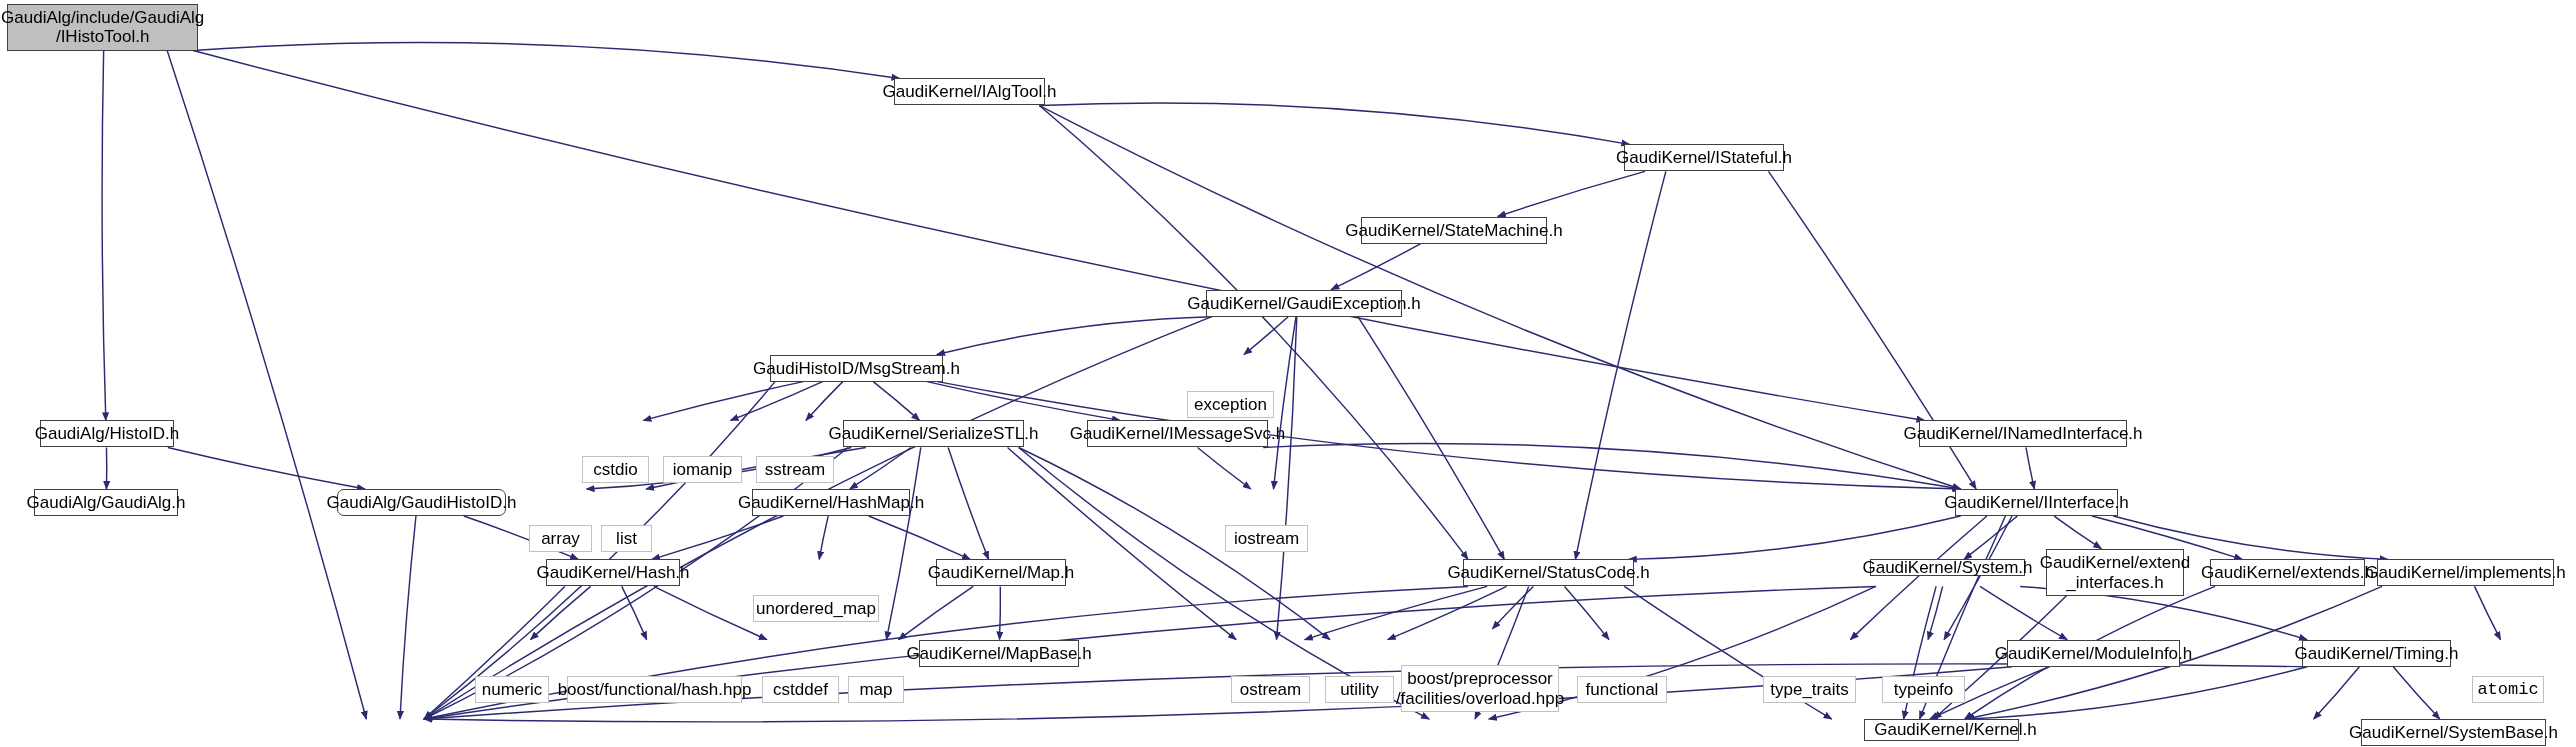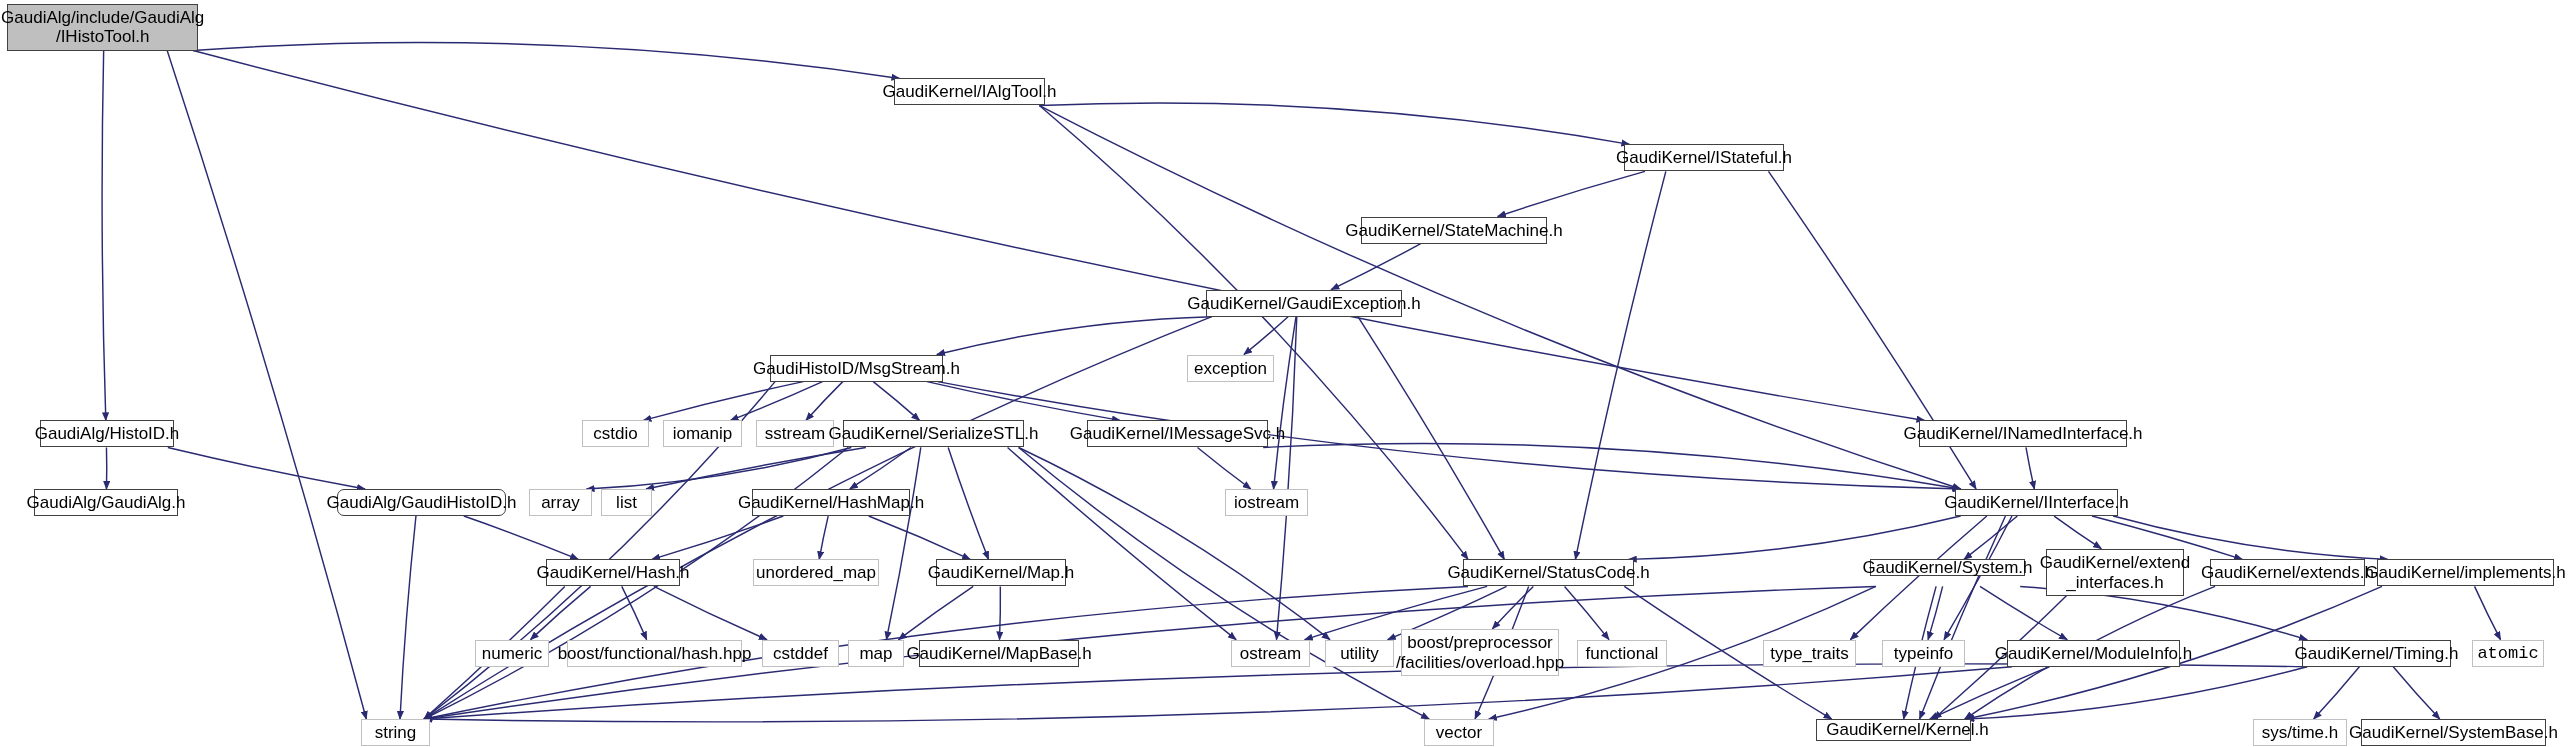--- a/index.html
+++ b/index.html
@@ -5,21 +5,21 @@
   html,body{margin:0;padding:0;background:#ffffff;}
   body{font-family:"Liberation Sans","DejaVu Sans",sans-serif;}
   #graph{position:relative;width:2576px;height:747px;background:#ffffff;overflow:hidden;}
   #edges{position:absolute;left:0;top:0;width:2576px;height:747px;pointer-events:none;}
   .node{position:absolute;box-sizing:border-box;display:flex;align-items:center;
         justify-content:center;text-align:center;line-height:1.12;
         color:#000000;white-space:pre-line;}
   
   .n-hdr{border:1.8px solid #404040;background:#ffffff;font-size:17px;}
   
-  .n-std{border:0.9px solid #c0c0c0;background:#ffffff;font-size:17px;}
+  .n-std{border:0.9px solid #c0c0c0;background:#ffffff;font-size:17px;margin-top:36px;}
   
   .n-root{border:1.8px solid #404040;background:#bfbfbf;font-size:17px;}
 </style>
 </head>
 <body>
 
 <div id="graph">
   <svg id="edges" viewBox="0 0 2855 828" preserveAspectRatio="none">
     <defs>
       <marker id="arrow" markerWidth="10" markerHeight="8" refX="9" refY="4" orient="auto" markerUnits="userSpaceOnUse">
@@ -151,18 +151,18 @@
       <div class="node n-std" style="left: 1401px; top: 629px; width: 158px; height: 47px;">boost/preprocessor
 /facilities/overload.hpp</div>
       <div class="node n-std" style="left: 1577px; top: 640px; width: 90px; height: 27px;">functional</div>
       <div class="node n-std" style="left: 1763px; top: 640px; width: 93px; height: 27px;">type_traits</div>
       <div class="node n-std" style="left: 1882px; top: 640px; width: 83px; height: 27px;">typeinfo</div>
       <div class="node n-hdr" style="left: 2007px; top: 640px; width: 173px; height: 27px;">GaudiKernel/ModuleInfo.h</div>
       <div class="node n-hdr" style="left: 2302px; top: 640px; width: 149px; height: 27px;">GaudiKernel/Timing.h</div>
       <div class="node n-std" style="left: 2472px; top: 640px; width: 72px; height: 27px; font-family: Liberation Mono, monospace;">atomic</div>
       <div class="node n-std" style="left: 361px; top: 719px; width: 69px; height: 27px;">string</div>
       <div class="node n-std" style="left: 1424px; top: 719px; width: 70px; height: 27px;">vector</div>
-      <div class="node n-hdr" style="left: 1816px; top: 719px; width: 155px; height: 22px; padding-left: 28px;">GaudiKernel/Kernel.h</div>
+      <div class="node n-hdr" style="left: 1864px; top: 719px; width: 155px; height: 22px; padding-left: 28px;">GaudiKernel/Kernel.h</div>
       <div class="node n-std" style="left: 2253px; top: 719px; width: 94px; height: 27px;">sys/time.h</div>
       <div class="node n-hdr" style="left: 2361px; top: 719px; width: 185px; height: 27px;">GaudiKernel/SystemBase.h</div>
     </div>
 </div>
 
 
 </body></html>

